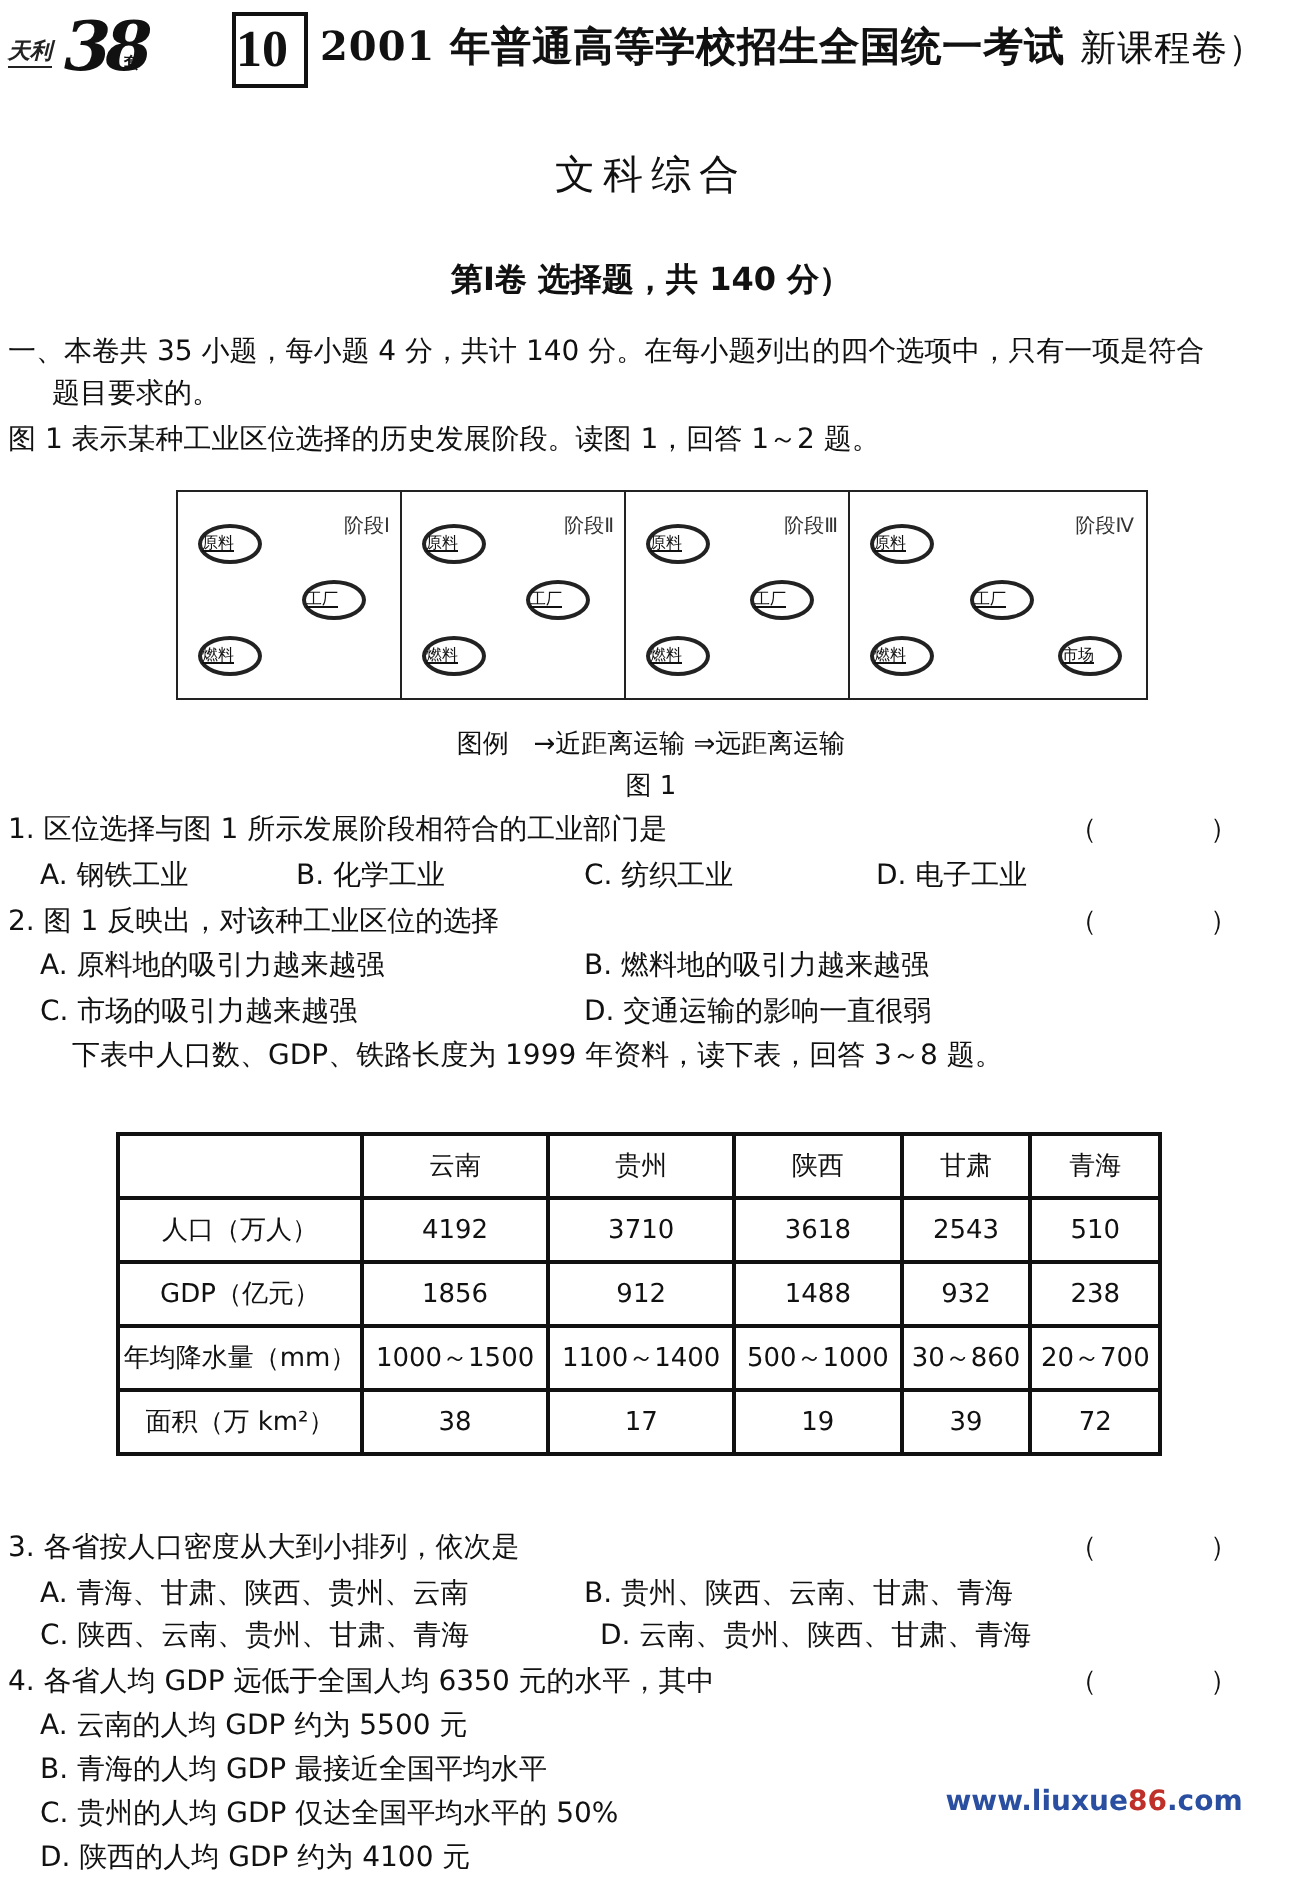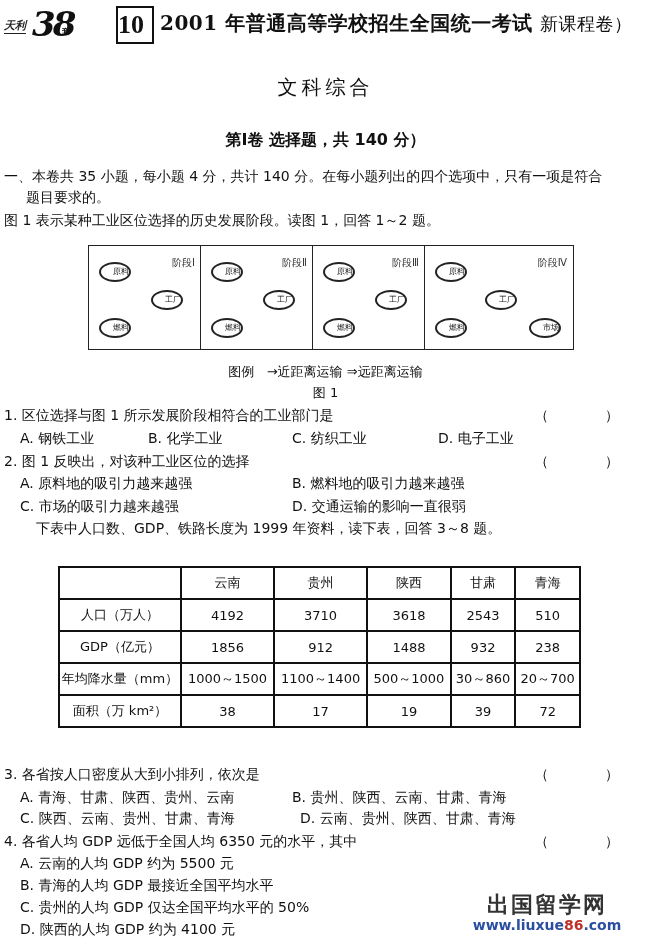--- a/index.html
+++ b/index.html
@@ -12,21 +12,21 @@
   .logo .brand-sub { position:absolute; left:60px; top:22px; font-size:8px; font-weight:bold; color:#111; }
   .numbox { left:116px; top:6px; width:34px; height:34px; border:2px solid #111; font-family:"Liberation Serif", serif; font-weight:bold; font-size:26px; text-align:left; line-height:34px; }
   .title { left:160px; top:10px; font-size:20px; font-weight:bold; letter-spacing:0.5px; font-family:"DejaVu Serif", serif; white-space:nowrap; }
   .title .sub { font-weight:normal; font-size:18px; }
   .subject { left:0; width:651px; top:74px; text-align:center; font-size:20px; letter-spacing:4px; }
   .section { left:0; width:651px; top:130px; text-align:center; font-size:16px; font-weight:bold; }
   .para { font-size:14px; line-height:20px; white-space:nowrap; }
   .figure { left:88px; top:245px; width:486px; height:105px; }
   .panel { position:absolute; top:0; height:103px; border:1.5px solid #222; background:#fff; }
   .panel .stage { position:absolute; right:6px; top:10px; font-size:10px; color:#333; }
-  .node { position:absolute; width:28px; height:16px; border:2px solid #222; border-radius:50%; font-size:8px; text-align:right; line-height:16px; background:#fff; }
+  .node { position:absolute; width:28px; height:16px; border:2px solid #222; border-radius:50%; font-size:8px; text-align:left; line-height:16px; background:#fff;text-decoration:underline; }
   .legend { left:0; width:651px; top:363px; text-align:center; font-size:13px; }
   .figcap { left:0; width:651px; top:384px; text-align:center; font-size:13px; }
   .bracket { right:6px; font-size:14px; letter-spacing:26px; }
   table.data { position:absolute; left:58px; top:566px; width:523px; border-collapse:collapse; font-size:13px; }
   table.data td { border:2px solid #111; height:30px; text-align:center; padding:0; white-space:nowrap; }
   table.data td.rowh { width:120px; }
   .watermark { left:452px; top:893px; width:190px; text-align:center; }
   .watermark .wm-cn { font-size:22px; font-weight:bold; color:#333; letter-spacing:2px; line-height:24px; }
   .watermark .wm-url { font-size:14px; font-weight:bold; color:#2a4fa0; line-height:16px; }
   .watermark .wm-url .red { color:#c0302a; }
@@ -181,15 +181,14 @@
 <div class="abs para" style="left:300px; top:808px;">D. 云南、贵州、陕西、甘肃、青海</div>
 
 <div class="abs para" style="left:4px; top:831px;text-align:right;">4. 各省人均 GDP 远低于全国人均 6350 元的水平，其中</div>
 <div class="abs para bracket" style="top:831px;">（  ）</div>
 <div class="abs para" style="left:20px; top:853px;">A. 云南的人均 GDP 约为 5500 元</div>
 <div class="abs para" style="left:20px; top:875px;">B. 青海的人均 GDP 最接近全国平均水平</div>
 <div class="abs para" style="left:20px; top:897px;">C. 贵州的人均 GDP 仅达全国平均水平的 50%</div>
 <div class="abs para" style="left:20px; top:919px;">D. 陕西的人均 GDP 约为 4100 元</div>
 
 <div class="abs watermark">
-  <div class="wm-cn">出国留学网</div>
   <div class="wm-url"><span>www.liuxue</span><span class="red">86</span><span>.com</span></div>
 </div>
 
 </body></html>

